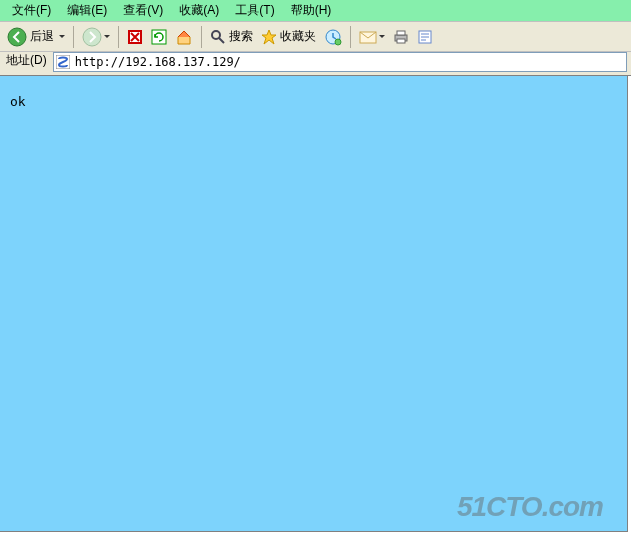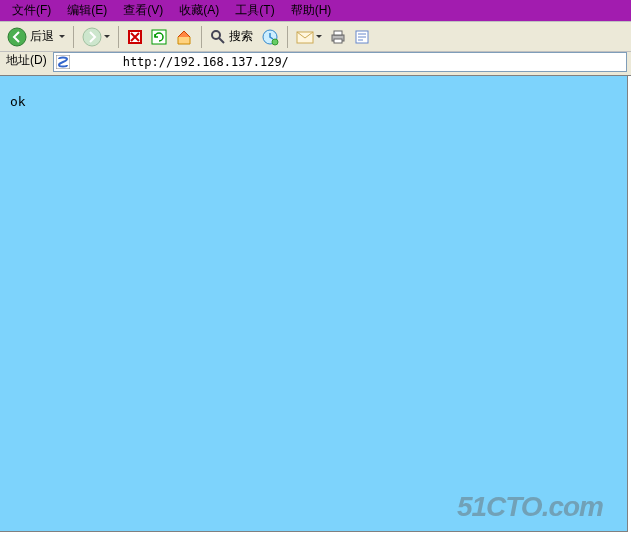--- a/index.html
+++ b/index.html
@@ -9,21 +9,21 @@
     font-family: "SimSun", "宋体", sans-serif;
     font-size: 12px;
     background: #fff;
     overflow: hidden;
     position: relative;
   }
   .menubar {
     display: flex;
     align-items: center;
     height: 22px;
-    background: #a21caf;
+    background: #86efac;
     border-bottom: 1px solid #c0c0c0;
     padding: 0 4px;
     text-align: center;
   }
   .menu-item {
     padding: 2px 8px;
     cursor: default;
     color: #000;
   }
   .toolbar {
@@ -75,21 +75,20 @@
     padding: 0 2px;
     gap: 3px;
   }
   .addr-input {
     flex: 1;
     border: none;
     outline: none;
     font-family: "SimSun", "宋体", monospace;
     font-size: 12px;
     background: transparent;
-    margin-left: 48px;
   }
   .content {
     position: absolute;
     top: 76px; left: 0; right: 3px; bottom: 3px;
     background: #7dd3fc;
     border-right: 1px solid #808080;
     border-bottom: 1px solid #808080;
     padding: 18px 10px;
     font-family: "SimSun", monospace;
     font-size: 13px;
@@ -180,20 +179,28 @@
   <div class="tb-sep"></div>
   <div class="tb-btn with-text">
     <span>
       <svg width="16" height="16">
           <circle cx="6" cy="6" r="4" fill="none" stroke="#445" stroke-width="2"></circle>
           <line x1="9" y1="9" x2="14" y2="14" stroke="#445" stroke-width="2"></line>
         </svg>
     </span>
     <span>搜索</span>
   </div>
+  <div class="tb-btn with-text">
+    <span>
+      <svg width="16" height="16">
+          <path d="M8 1 L10 6 L15 6 L11 9 L13 15 L8 11 L3 15 L5 9 L1 6 L6 6 Z" fill="#ffcc33" stroke="#cc9900"></path>
+        </svg>
+    </span>
+    <span>收藏夹</span>
+  </div>
   <div class="tb-btn">
     <span>
       <svg width="18" height="18">
           <circle cx="9" cy="9" r="7" fill="#cceeff" stroke="#3388cc"></circle>
           <path d="M9 5 L9 9 L12 11" stroke="#3388cc" stroke-width="1.5" fill="none"></path>
           <circle cx="14" cy="14" r="3" fill="#66cc66" stroke="#339933"></circle>
         </svg>
     </span>
   </div>
   <div class="tb-sep"></div>

